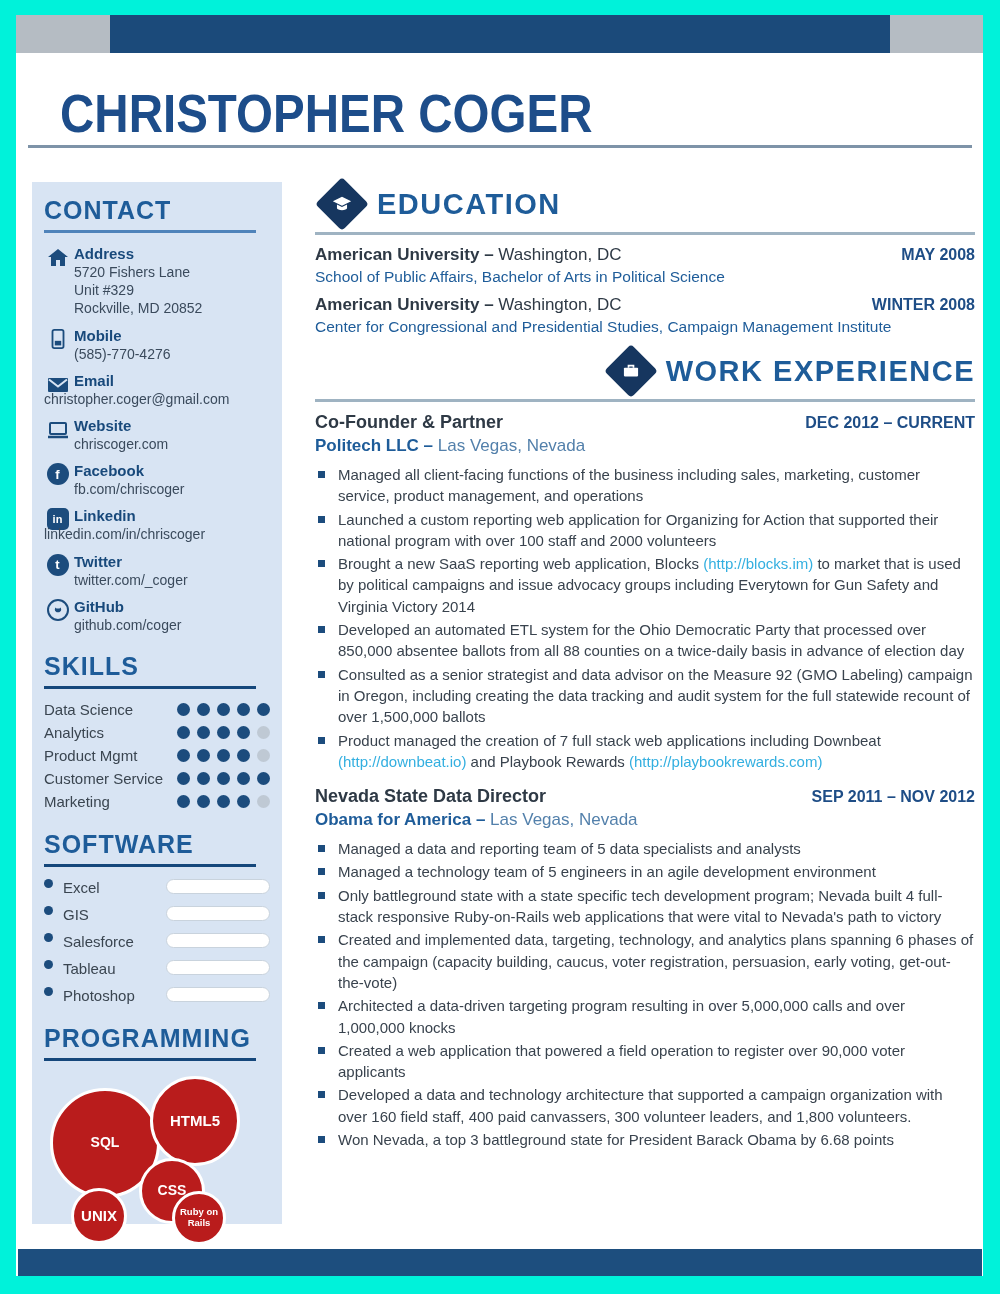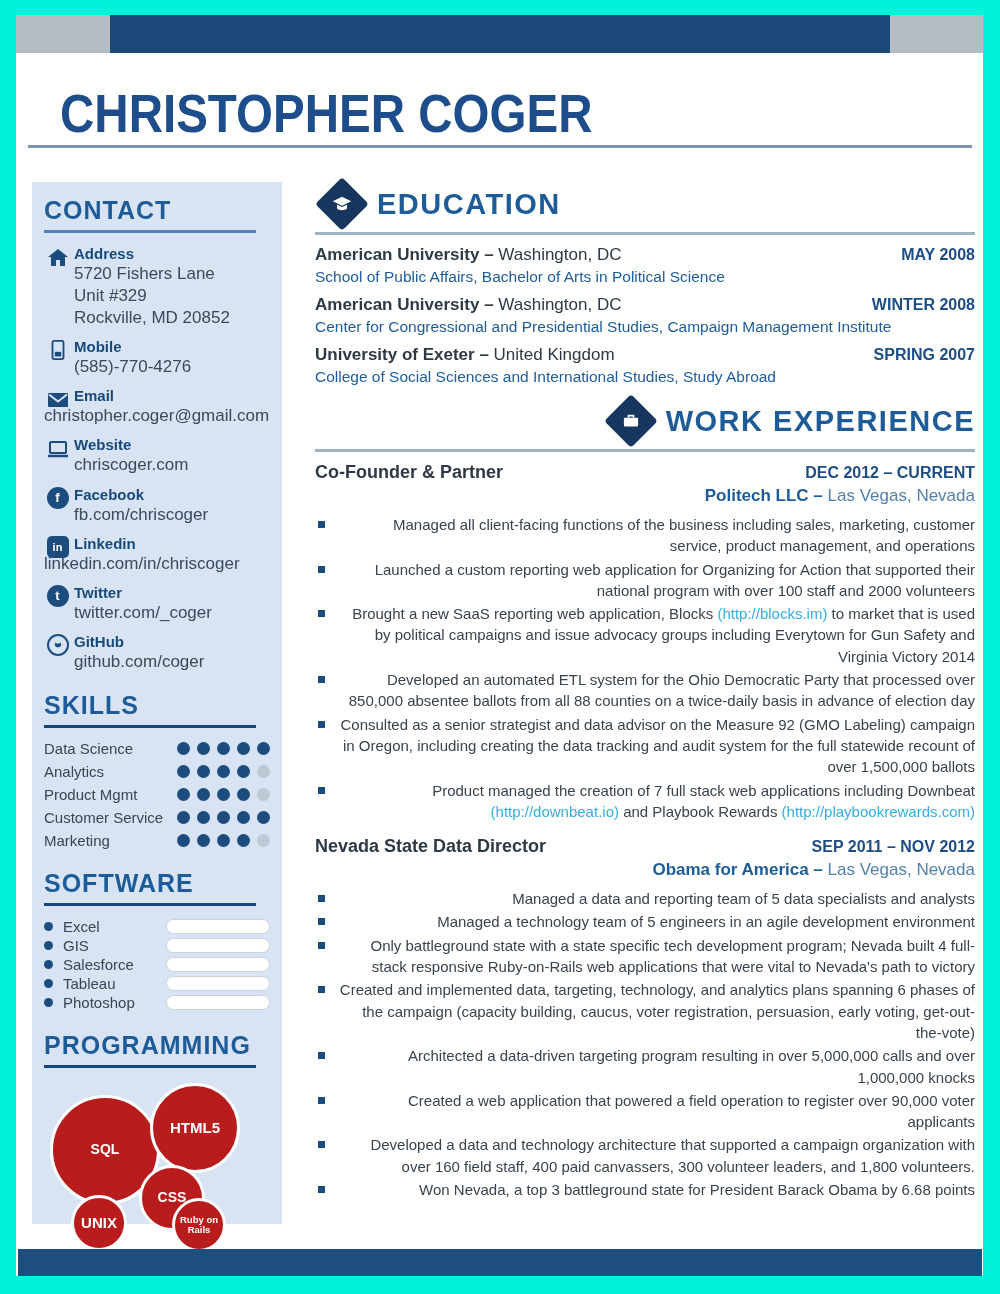--- a/index.html
+++ b/index.html
@@ -19,34 +19,34 @@
            box-sizing:border-box;padding:12px 12px 0 12px;}
   .sb-heading{font-size:25px;font-weight:600;color:#1E5C99;letter-spacing:1px;margin:2px 0 5px 0;}
   .sb-rule{height:3px;width:212px;margin-bottom:12px;}
   .rule-light{background:#4F83BA;}
   .rule-dark{background:#15477B;}
 
   .citem{display:flex;gap:3px;margin-bottom:9px;}
   .cicon{width:27px;flex:0 0 27px;display:flex;justify-content:center;padding-top:1px;}
   .ctext{flex:1;min-width:0;}
   .clabel{font-size:15px;font-weight:bold;color:#18497B;line-height:1.2;}
-  .cval{font-size:17px;color:#3A4A5C;line-height:1.3;}
+  .cval{font-size:14px;color:#3A4A5C;line-height:1.3;}
   .cval.outdent{margin-left:-30px;}
   .badge{width:22px;height:22px;border-radius:50%;background:#1C4C7D;color:#fff;display:flex;
          align-items:center;justify-content:center;font-size:13px;font-weight:bold;}
   .badge.sq{border-radius:5px;font-size:11px;}
   .badge.outline{background:#D8E4F3;border:2px solid #1C4C7D;color:#1C4C7D;box-sizing:border-box;}
 
   .skill-row{display:flex;align-items:center;justify-content:space-between;margin:6px 0;}
   .skill-label{font-size:15px;color:#3A4550;}
   .dots{display:flex;gap:7px;}
   .dot{width:13px;height:13px;border-radius:50%;background:#BFC9D4;}
   .dot.filled{background:#1C4C7D;}
 
-  .soft-row{display:flex;align-items:center;margin:2px 0;}
+  .soft-row{display:flex;margin:10px 0;}
   .soft-dot{width:9px;height:9px;border-radius:50%;background:#1C4C7D;margin-right:10px;flex:0 0 9px;}
   .soft-label{font-size:15px;color:#3A4550;flex:1;}
   .bar-track{width:104px;height:15px;background:#ffffff;border:1px solid #C9D3DD;border-radius:8px;
              overflow:hidden;box-sizing:border-box;}
   .bar-fill{height:100%;background:#1C4C7D;border-radius:8px;}
 
   .bubble-chart{position:relative;height:195px;margin-top:8px;}
   .bubble{position:absolute;border-radius:50%;background:#b91c1c;border:3px solid #ffffff;
           box-sizing:border-box;display:flex;align-items:center;justify-content:center;
           color:#fff;font-weight:bold;text-align:center;line-height:1.1;padding:2px;}
@@ -60,21 +60,21 @@
   .sec-title{font-size:29px;font-weight:600;color:#1E5C99;letter-spacing:1.5px;}
   .sec-rule{height:3px;background:#9FB3C2;margin:2px 0 10px 0;}
 
   .entry{margin-bottom:9px;}
   .entry-row{display:flex;justify-content:space-between;align-items:baseline;}
   .entry-title{font-size:17px;color:#2E3945;}
   .entry-title b{font-weight:bold;}
   .entry-date{font-size:16px;font-weight:bold;color:#1E4D86;white-space:nowrap;}
   .entry-detail{font-size:15.5px;color:#1E5C99;margin-top:3px;}
 
-  .job{margin-top:8px;text-align:right;}
+  .job{margin-top:8px;}
   .job-row{display:flex;justify-content:space-between;align-items:baseline;}
   .job-title{font-size:18px;font-weight:bold;color:#2E3945;}
   .job-company{font-size:17px;margin-top:3px;}
   .job-company .co{font-weight:600;color:#1E5C99;}
   .job-company .loc{color:#5380AB;}
   ul.bullets{list-style:none;margin:8px 0 0 0;padding:0;}
   ul.bullets li{position:relative;padding-left:23px;font-size:15px;line-height:1.42;color:#39434E;
                 margin-bottom:2px;}
   ul.bullets li::before{content:"";position:absolute;left:3px;top:7px;width:7px;height:7px;background:#1C4C7D;}
   .lnk{color:#33AFE0;}
@@ -308,27 +308,20 @@
     </div>
 
     <div class="entry">
       <div class="entry-row">
         <span class="entry-title"><b>American University – </b><span>Washington, DC</span></span>
         <span class="entry-date">WINTER 2008</span>
       </div>
       <div class="entry-detail">Center for Congressional and Presidential Studies, Campaign Management Institute</div>
     </div>
 
-    <div class="entry">
-      <div class="entry-row">
-        <span class="entry-title"><b>University of Exeter – </b><span>United Kingdom</span></span>
-        <span class="entry-date">SPRING 2007</span>
-      </div>
-      <div class="entry-detail">College of Social Sciences and International Studies, Study Abroad</div>
-    </div>
 
     <div class="sec-header" style="margin-top:6px;justify-content:flex-end;">
       <div class="diamond">
         <svg viewBox="0 0 24 24" width="20" height="20">
             <path fill="none" stroke="#fff" stroke-width="2" d="M9 8V5.5h6V8"></path>
             <rect x="3.5" y="8" width="17" height="10.5" rx="1" fill="#fff"></rect>
           </svg>
       </div>
       <div class="sec-title">WORK EXPERIENCE</div>
     </div>

